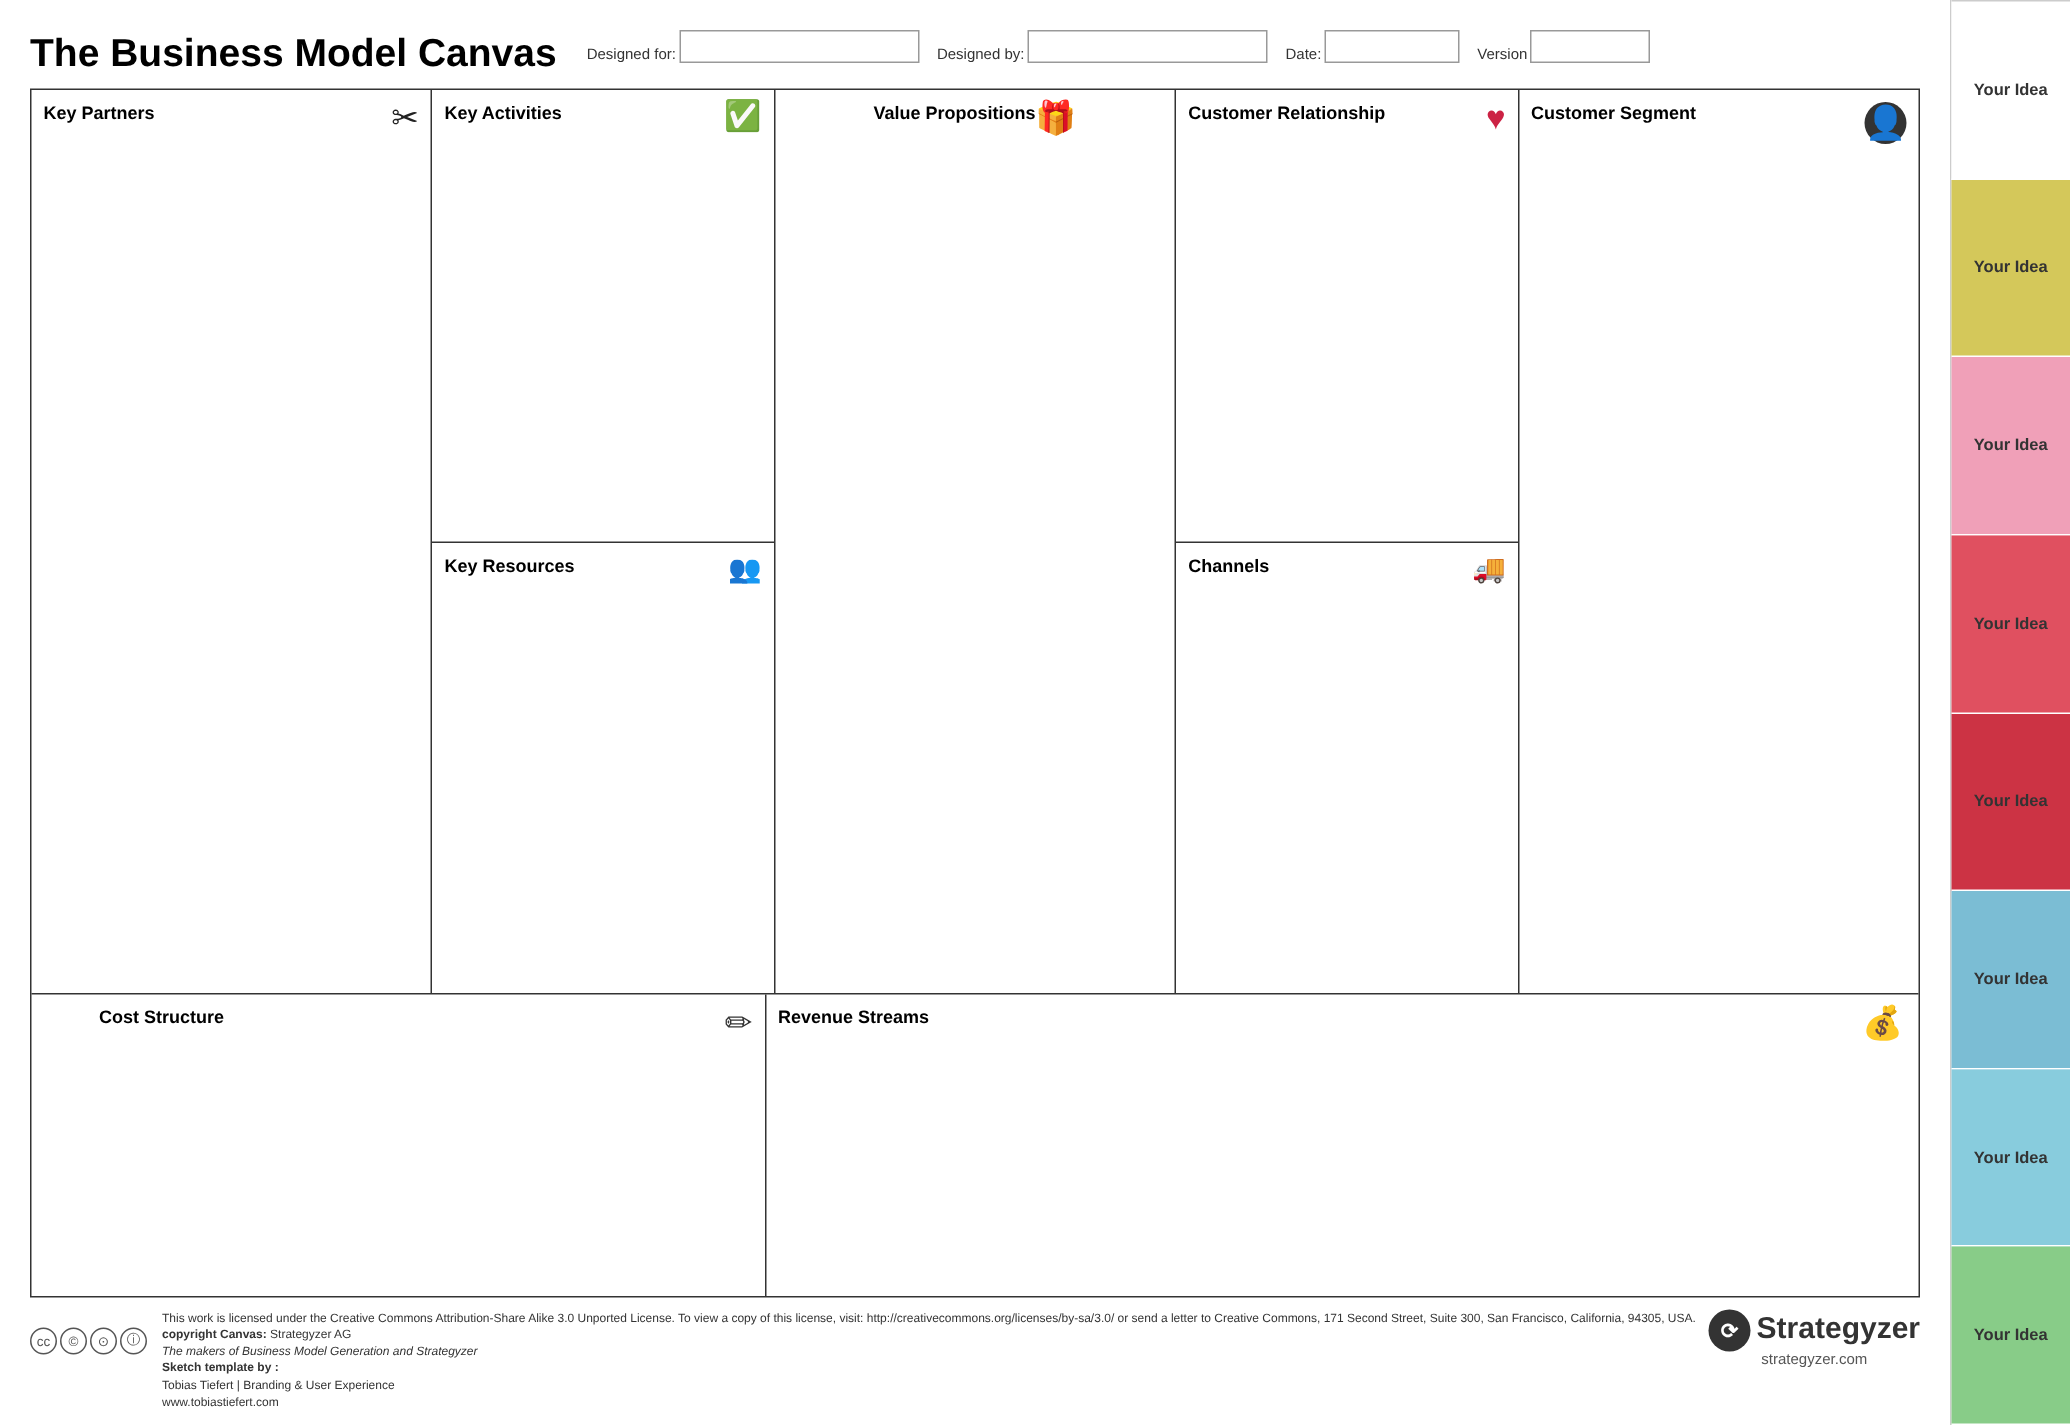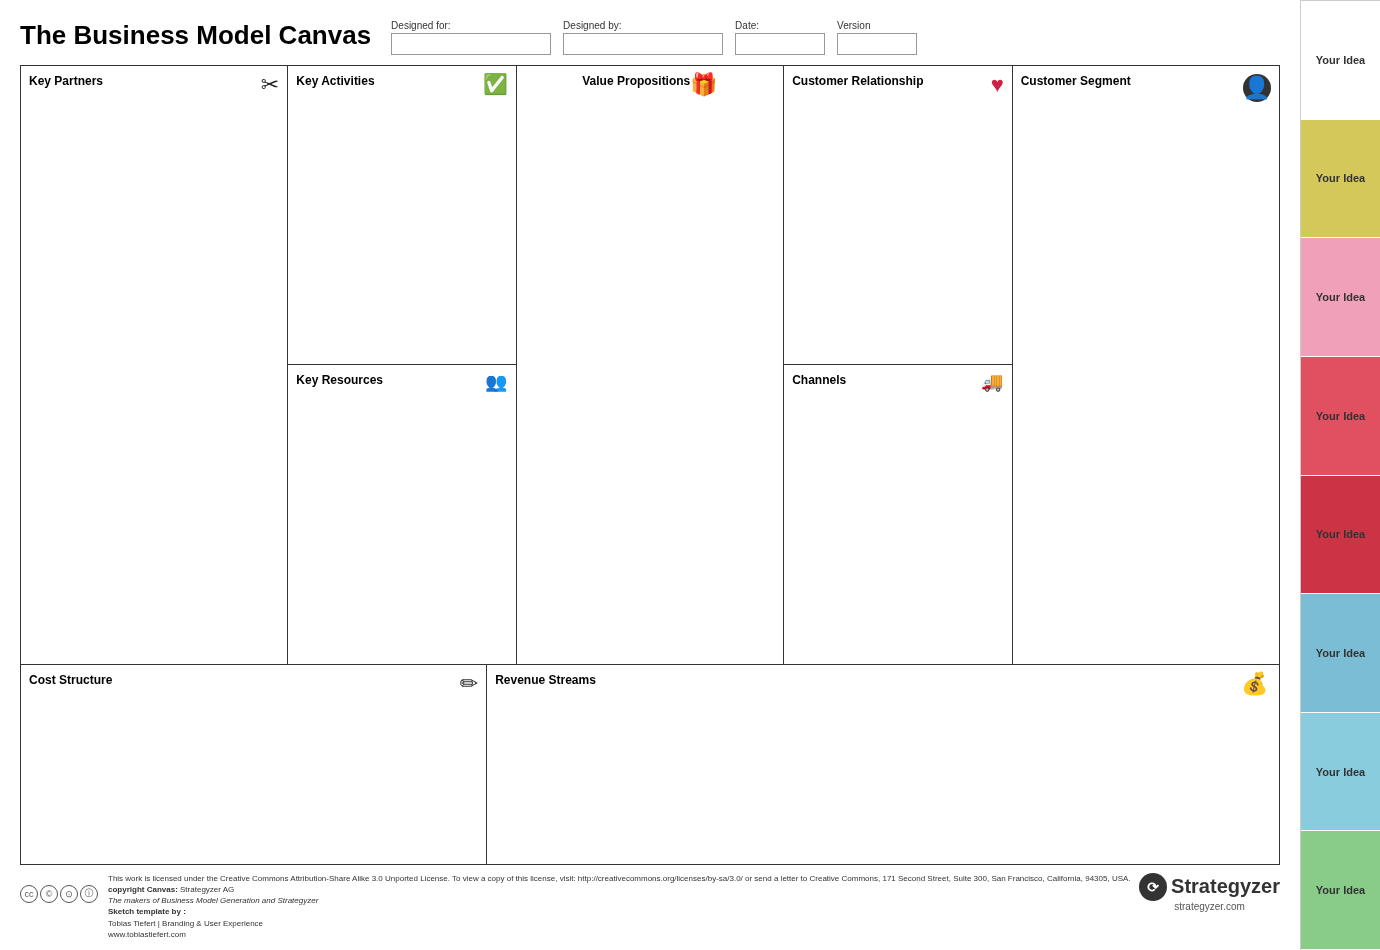--- a/index.html
+++ b/index.html
@@ -63,22 +63,23 @@
     }
     #form-fields {
       display: flex;
       gap: 12px;
       flex: 1;
       align-items: flex-end;
       padding-bottom: 2px;
     }
     .form-field {
       display: flex;
-      flex-direction: column;
+      flex-direction: row;
       gap: 2px;
+      align-items: flex-end;
     }
     .form-field label {
       font-size: 10px;
       color: #333;
     }
     .form-field input {
       border: 1px solid #999;
       padding: 3px 5px;
       font-size: 11px;
       width: 160px;
@@ -142,21 +143,21 @@
     #cell-value-prop { flex: 1.1; align-items: center; }
     #cell-cust-rel-chan {
       flex: 1;
       display: flex;
       flex-direction: column;
       border-right: 1.5px solid #333;
     }
     #cell-cust-seg { flex: 1.1; border-right: none; }
 
     
-    #cell-cost-structure { flex: 1.1; border-right: 1.5px solid #333; }
+    #cell-cost-structure { flex: 1.1; border-right: 1.5px solid #333; margin-left: 37px; }
     #cell-revenue-streams { flex: 1.9; border-right: none; }
 
     
     #footer {
       margin-top: 8px;
       display: flex;
       align-items: flex-start;
       justify-content: space-between;
     }
     #footer-left {

